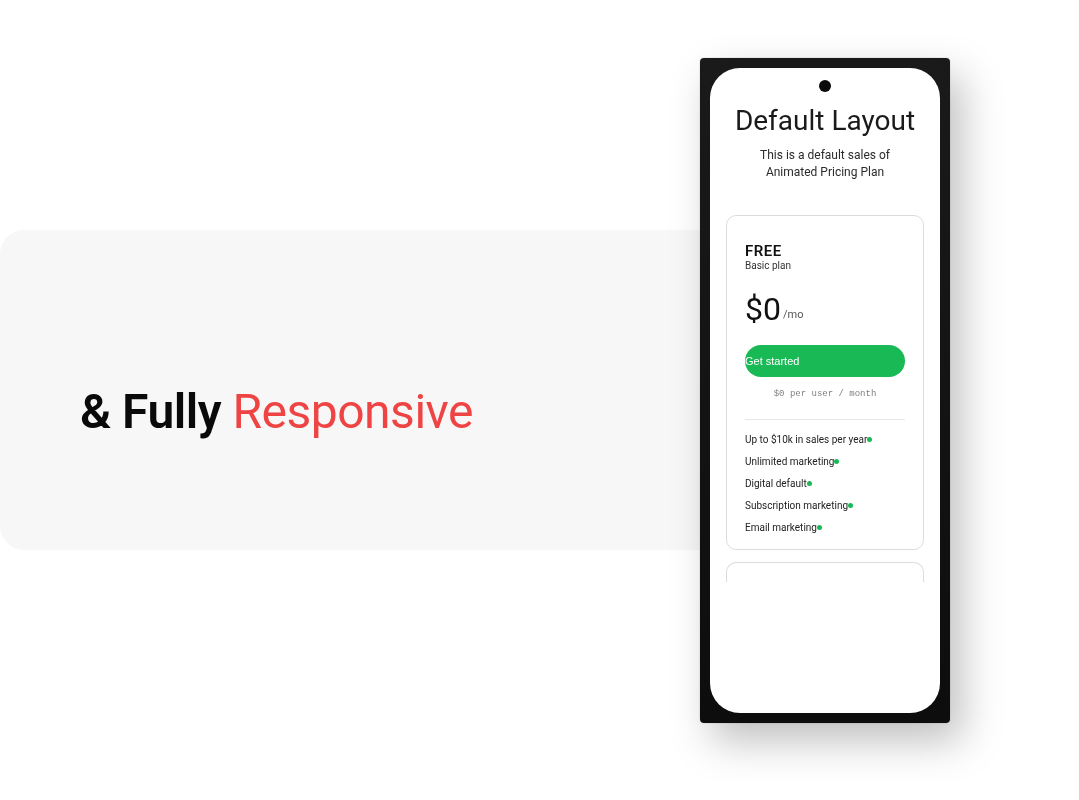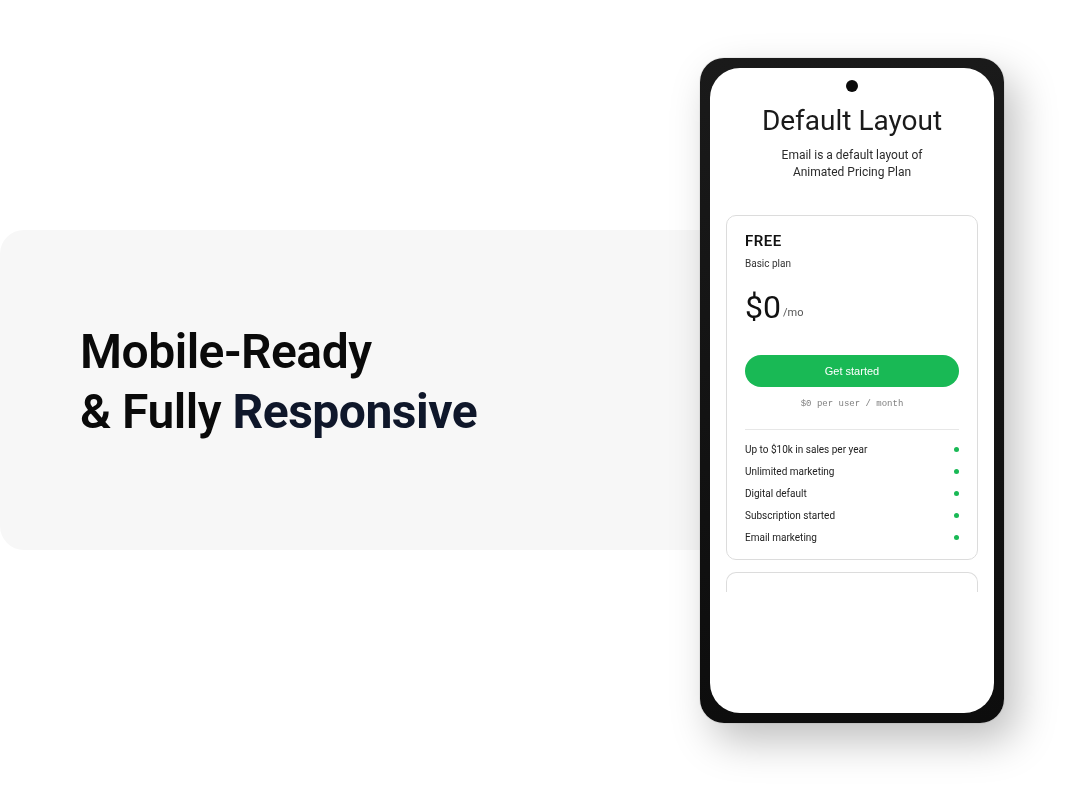--- a/index.html
+++ b/index.html
@@ -23,29 +23,29 @@
   .headline {
     position: absolute;
     left: 80px;
     top: 322px;
     font-size: 48px;
     font-weight: 600;
     color: #0a0a0a;
     line-height: 1.25;
     letter-spacing: -0.5px;
   }
-  .headline .accent { color: #0f172a; font-weight: 700; }
+  .headline .accent { color: #ef4444; font-weight: 400; }
 
   .phone {
     position: absolute;
     top: 58px;
     left: 700px;
-    width: 304px;
+    width: 250px;
     height: 665px;
-    border-radius: 24px;
+    border-radius: 4px;
     background: linear-gradient(180deg,#1a1a1a 0%,#0d0d0d 100%);
     padding: 10px;
     box-shadow: 12px 18px 40px rgba(0,0,0,0.25), 0 0 0 1px rgba(0,0,0,0.05);
   }
   .screen {
     width: 100%;
     height: 100%;
     background: #ffffff;
     border-radius: 30px;
     position: relative;
@@ -73,63 +73,63 @@
     text-align: center;
     font-size: 12px;
     color: #2b2b2b;
     line-height: 1.4;
     margin-top: 10px;
   }
   .card {
     margin-top: 34px;
     border: 1px solid #dcdcdc;
     border-radius: 10px;
-    padding: 16px 18px 16px 18px;
+    padding: 26px 18px 16px 18px;
   }
   .plan-name {
     font-size: 15px;
     font-weight: 600;
     color: #111;
     letter-spacing: 0.5px;
   }
   .plan-label {
     font-size: 10px;
     color: #333;
-    margin-top: 8px;
+    margin-top: 0;
   }
   .price-row {
     display: flex;
     align-items: flex-end;
     margin-top: 22px;
   }
   .price {
     font-size: 32px;
     font-weight: 400;
     color: #111;
     line-height: 1;
   }
   .period {
     font-size: 11px;
     color: #555;
     margin-left: 2px;
     margin-bottom: 4px;
   }
   .cta {
-    margin-top: 32px;
+    margin-top: 20px;
     width: 100%;
     height: 32px;
     border: none;
     border-radius: 16px;
     background: #19b955;
     color: #fff;
     font-size: 11px;
     cursor: pointer;
     display: flex;
     align-items: center;
-    justify-content: center;
+    justify-content: flex-start;
   }
   .price-note {
     text-align: center;
     font-size: 9px;
     color: #808080;
     margin-top: 12px;
     font-family: Liberation Mono, monospace;
   }
   .divider {
     margin-top: 20px;
@@ -137,21 +137,21 @@
   }
   .features {
     margin-top: 14px;
     display: flex;
     flex-direction: column;
     gap: 11px;
   }
   .feature {
     display: flex;
     align-items: center;
-    justify-content: space-between;
+    justify-content: flex-start;
     font-size: 10px;
     color: #222;
   }
   .dot {
     width: 5px;
     height: 5px;
     border-radius: 50%;
     background: #19b955;
     flex-shrink: 0;
   }
@@ -162,31 +162,31 @@
     border-bottom: none;
     border-radius: 10px 10px 0 0;
   }
 </style>
 </head>
 <body>
 
 <div class="grey-panel"></div>
 
 <div class="headline">
-  <span>Mobile-Ready</span><br>
+  <br>
   <span>&amp; Fully </span><span class="accent">Responsive</span>
 </div>
 
 <div class="phone">
   <div class="screen">
     <div class="camera"></div>
 
     <div class="screen-title">Default Layout</div>
     <div class="screen-sub">
-      <span>Email is a default layout of</span><br>
+      <span>This is a default sales of</span><br>
       <span>Animated Pricing Plan</span>
     </div>
 
     <div class="card">
       <div class="plan-name">FREE</div>
       <div class="plan-label">Basic plan</div>
 
       <div class="price-row">
         <div class="price">$0</div>
         <div class="period">/mo</div>
@@ -207,21 +207,21 @@
         </div>
         <div class="feature">
           <span>Unlimited marketing</span>
           <span class="dot"></span>
         </div>
         <div class="feature">
           <span>Digital default</span>
           <span class="dot"></span>
         </div>
         <div class="feature">
-          <span>Subscription started</span>
+          <span>Subscription marketing</span>
           <span class="dot"></span>
         </div>
         <div class="feature">
           <span>Email marketing</span>
           <span class="dot"></span>
         </div>
       </div>
     </div>
 
     <div class="next-card-hint"></div>

